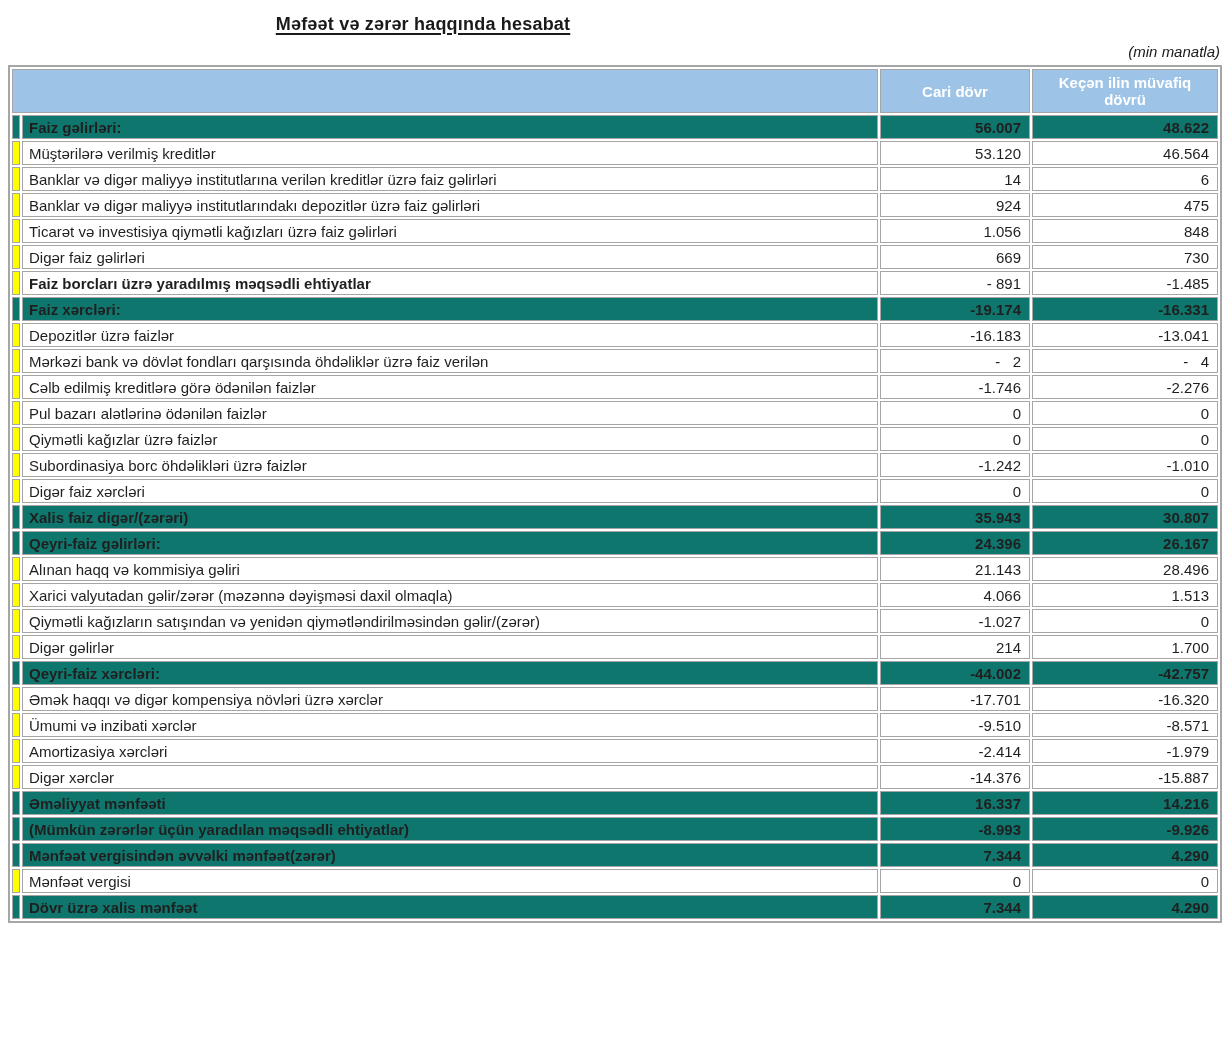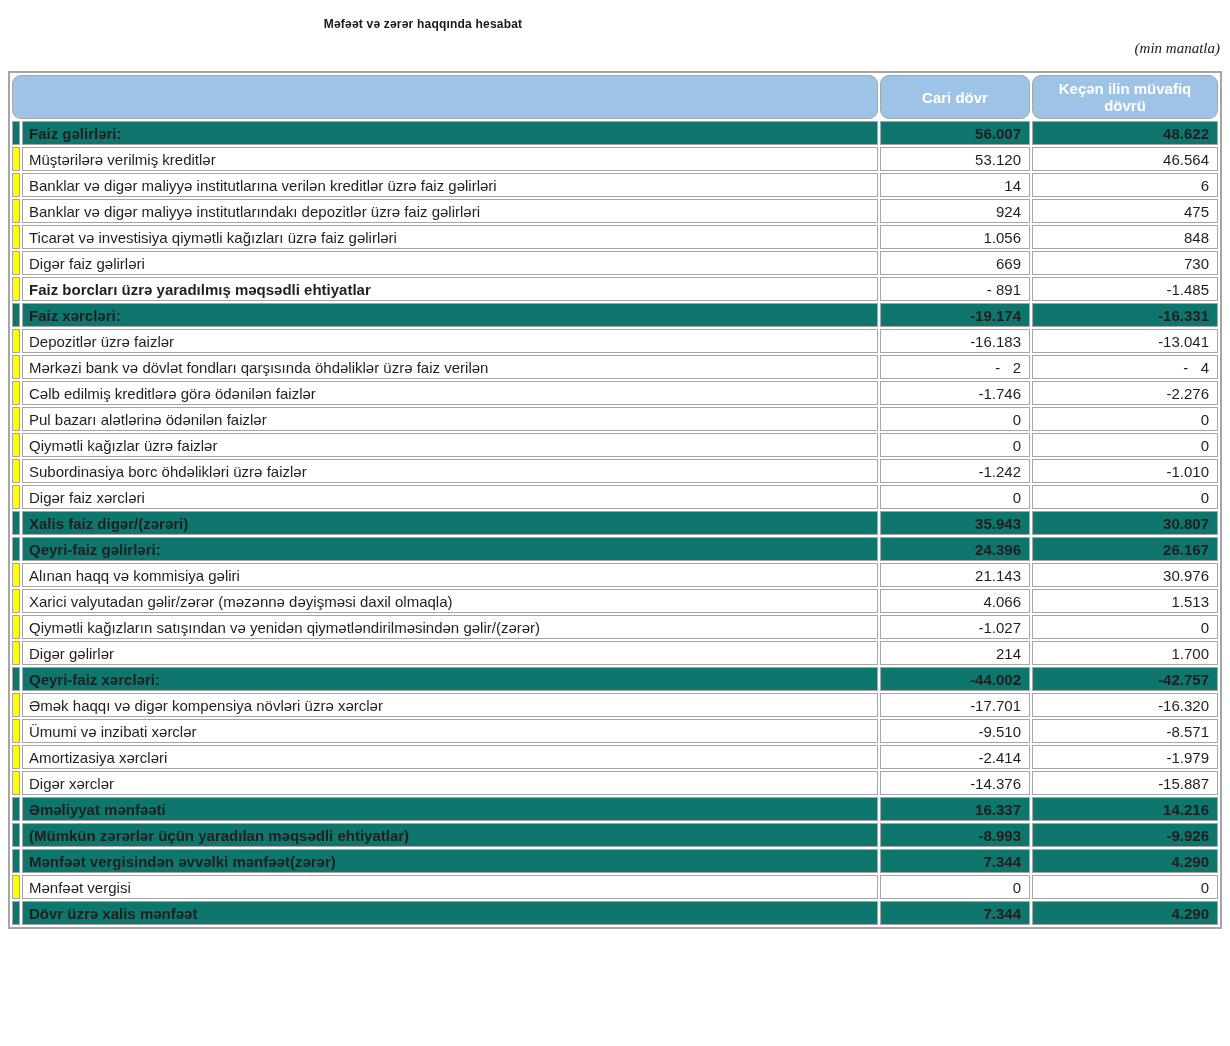--- a/index.html
+++ b/index.html
@@ -15,35 +15,35 @@
     height: 1046px;
     background: #ffffff;
     padding: 14px 8px 0 8px;
   }
   .title-wrap {
     width: 830px;
     text-align: center;
     margin-bottom: 6px;
   }
   .report-title {
-    font-size: 12px;
+    font-size: 18px;
     font-weight: bold;
     color: #1a1a1a;
+    text-decoration: underline;
     text-decoration-thickness: 2px;
     text-underline-offset: 3px;
     letter-spacing: 0.2px;
   }
   .unit-note {
     text-align: right;
     font-style: italic;
     font-size: 15px;
     color: #1a1a1a;
     padding-right: 2px;
-    margin: 8px 0 14px 0;
-    font-family: Liberation Serif, serif;
+    margin: 8px 0 5px 0;
   }
   table.pnl {
     width: 1214px;
     table-layout: fixed;
     border-collapse: separate;
     border-spacing: 2px;
     border: 2px solid #a6a6a6;
     background: #ffffff;
   }
   col.c-marker { width: 8px; }
@@ -58,21 +58,20 @@
   }
   thead th {
     background: #9dc3e6;
     color: #ffffff;
     font-weight: bold;
     text-align: center;
     vertical-align: middle;
     height: 44px;
     line-height: 17px;
     padding: 2px 4px;
-    border-radius: 9px;
   }
   tbody td {
     height: 24px;
     padding: 0 6px;
     vertical-align: middle;
     background: #ffffff;
   }
   td.marker { padding: 0; background: #ffffff; }
   td.label  { text-align: left; }
   td.num    { text-align: right; padding-right: 8px; white-space: pre; }
@@ -206,21 +205,21 @@
         <tr class="section">
           <td class="marker"></td>
           <td class="label">Qeyri-faiz gəlirləri:</td>
           <td class="num">24.396</td>
           <td class="num">26.167</td>
         </tr>
         <tr class="detail">
           <td class="marker"></td>
           <td class="label">Alınan haqq və kommisiya gəliri</td>
           <td class="num">21.143</td>
-          <td class="num">30.976</td>
+          <td class="num">28.496</td>
         </tr>
         <tr class="detail">
           <td class="marker"></td>
           <td class="label">Xarici valyutadan gəlir/zərər (məzənnə dəyişməsi daxil olmaqla)</td>
           <td class="num">4.066</td>
           <td class="num">1.513</td>
         </tr>
         <tr class="detail">
           <td class="marker"></td>
           <td class="label">Qiymətli kağızların satışından və yenidən qiymətləndirilməsindən gəlir/(zərər)</td>

